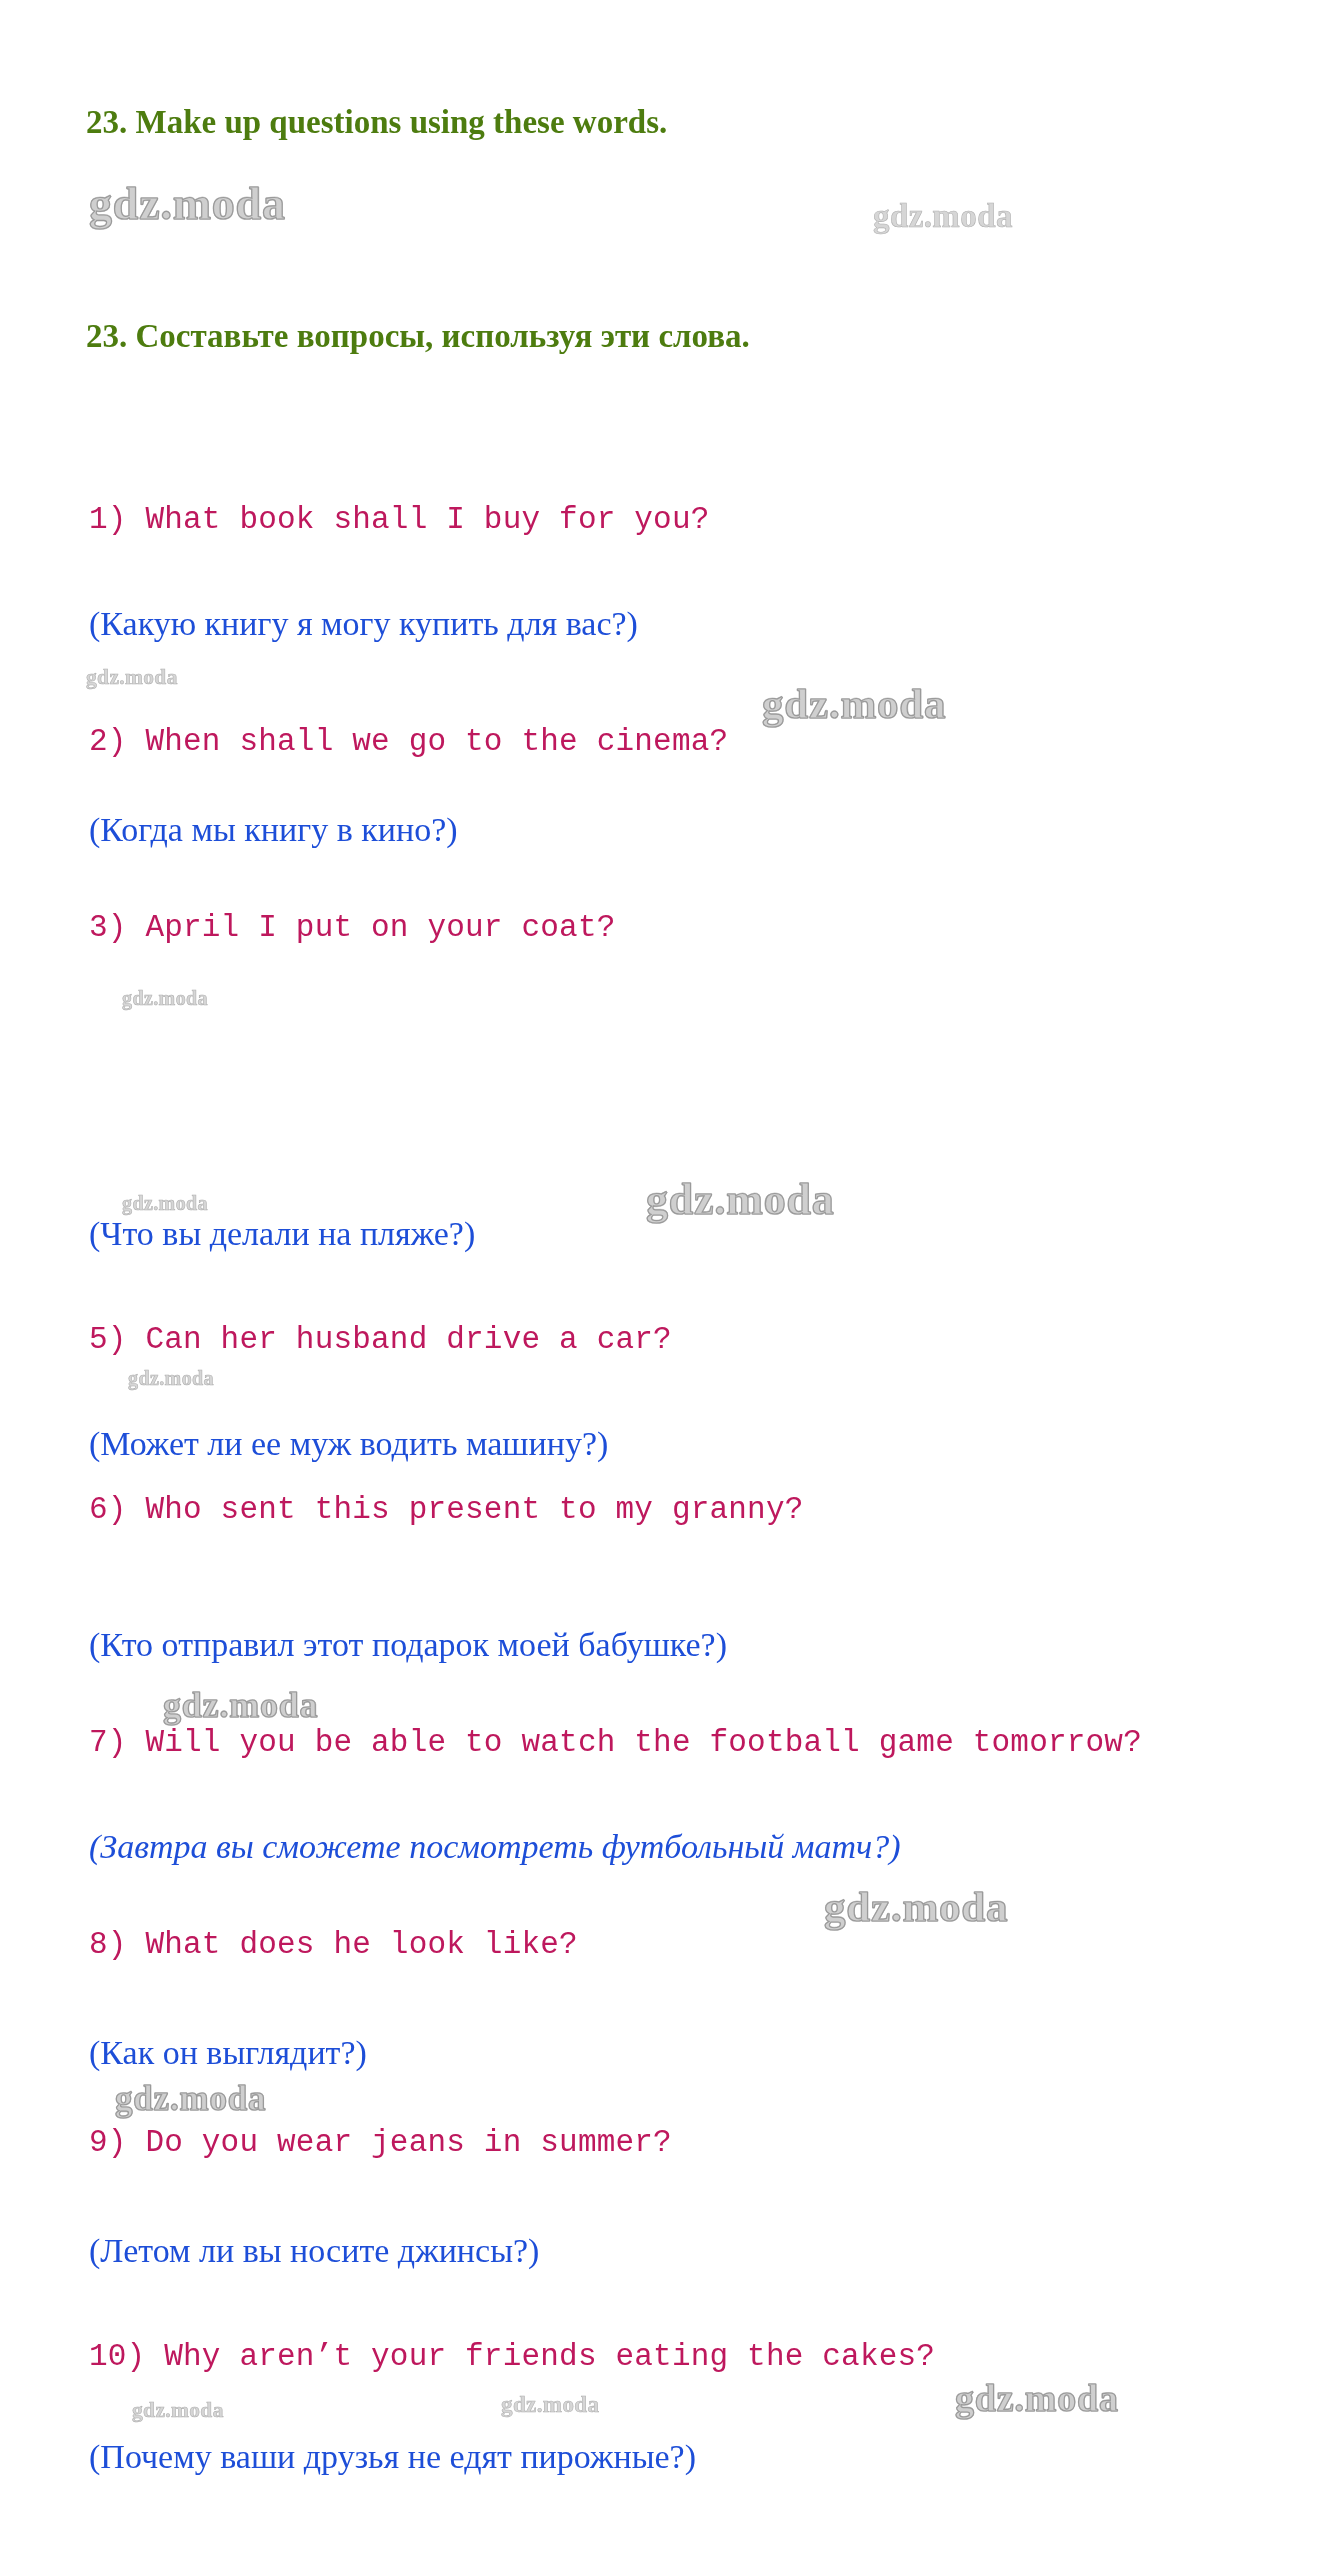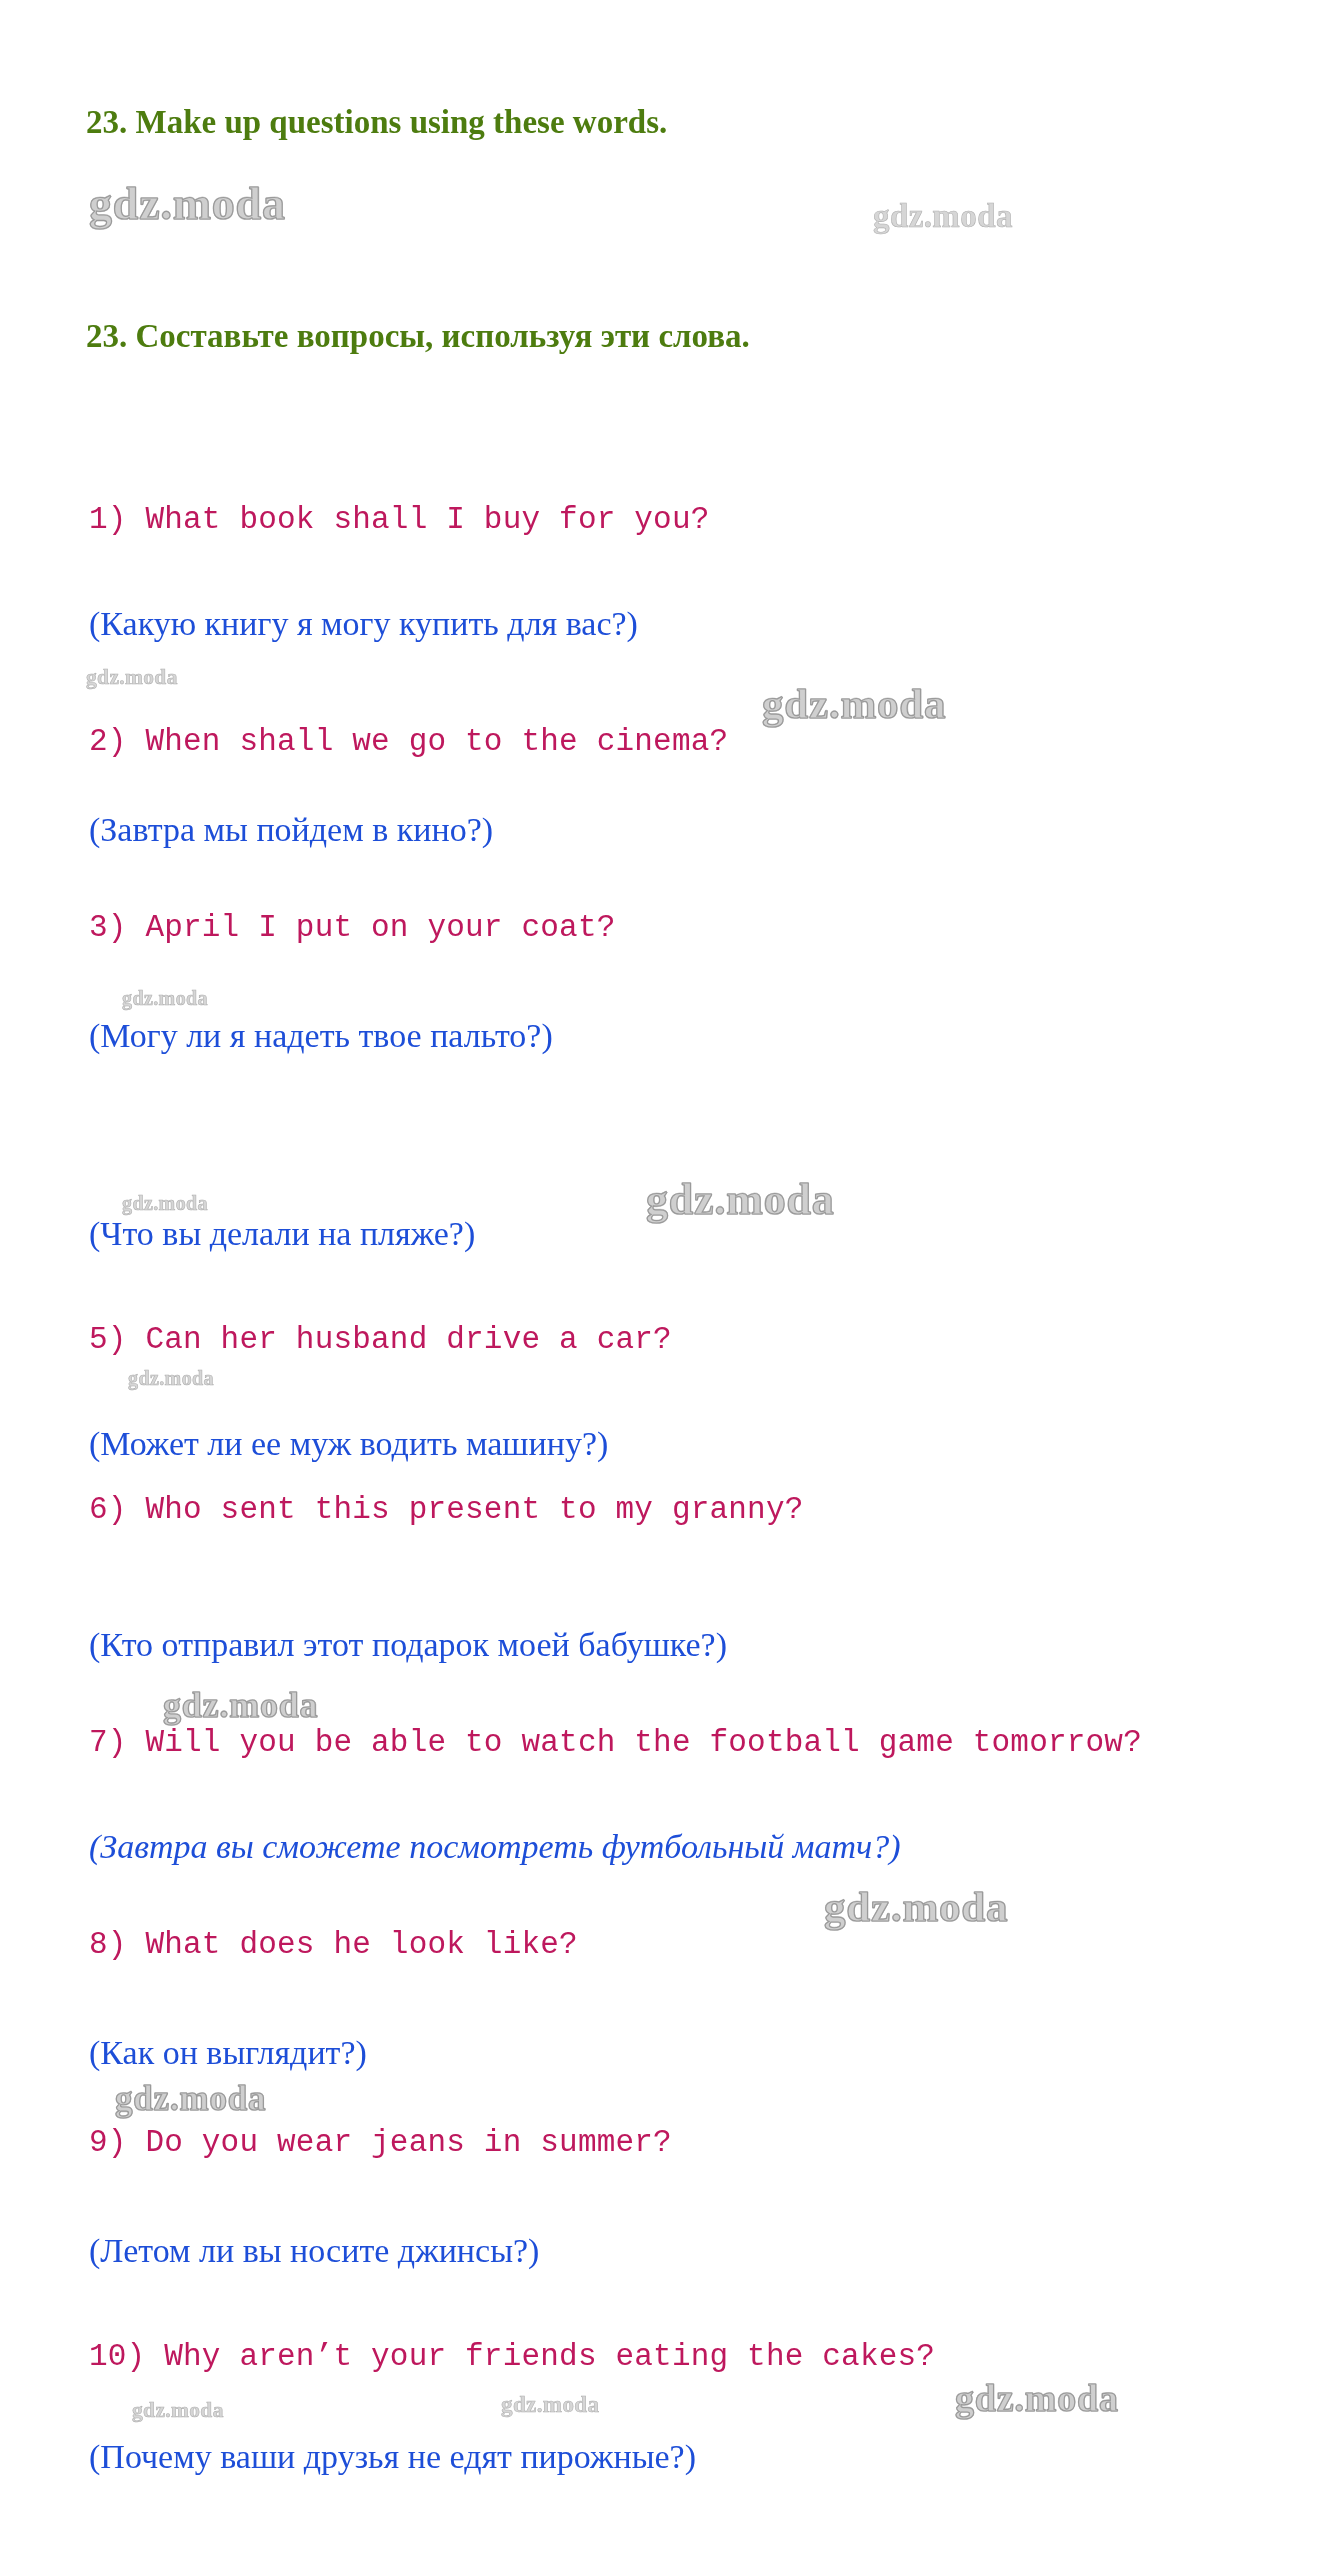--- a/index.html
+++ b/index.html
@@ -83,25 +83,24 @@
   <div class="heading" id="title-en">23. Make up questions using these words.</div>
   <div class="heading" id="title-ru">23. Составьте вопросы, используя эти слова.</div>
 
   <div class="qline" style="left:89px; top:502px;">1) What book shall I buy for you?</div>
   <div class="translation" style="left:89px; top:605px;">(Какую книгу я могу купить для вас?)</div>
 
   <div class="wm small" style="left:86px; top:665px; font-size:21.4px;">gdz.moda</div>
   <div class="wm" style="left:762px; top:679px; font-size:43px;">gdz.moda</div>
 
   <div class="qline" style="left:89px; top:724px;">2) When shall we go to the cinema?</div>
-  <div class="translation" style="left:89px; top:811px;">(Завтра мы пойдем в кино?)</div>
+  <div class="translation" style="left:89px; top:811px;">(Когда мы книгу в кино?)</div>
 
   <div class="qline" style="left:89px; top:910px;">3) April I put on your coat?</div>
   <div class="wm small" style="left:122px; top:987px; font-size:20px;">gdz.moda</div>
-  <div class="translation" style="left:89px; top:1017px;">(Могу ли я надеть твое пальто?)</div>
 
   <div class="wm" style="left:646px; top:1174px; font-size:44px;">gdz.moda</div>
   <div class="wm small" style="left:122px; top:1192px; font-size:20px;">gdz.moda</div>
   <div class="translation" style="left:89px; top:1215px;">(Что вы делали на пляже?)</div>
 
   <div class="qline" style="left:89px; top:1322px;">5) Can her husband drive a car?</div>
   <div class="wm small" style="left:128px; top:1367px; font-size:20px;">gdz.moda</div>
   <div class="translation" style="left:89px; top:1425px;">(Может ли ее муж водить машину?)</div>
 
   <div class="qline" style="left:89px; top:1492px;">6) Who sent this present to my granny?</div>

